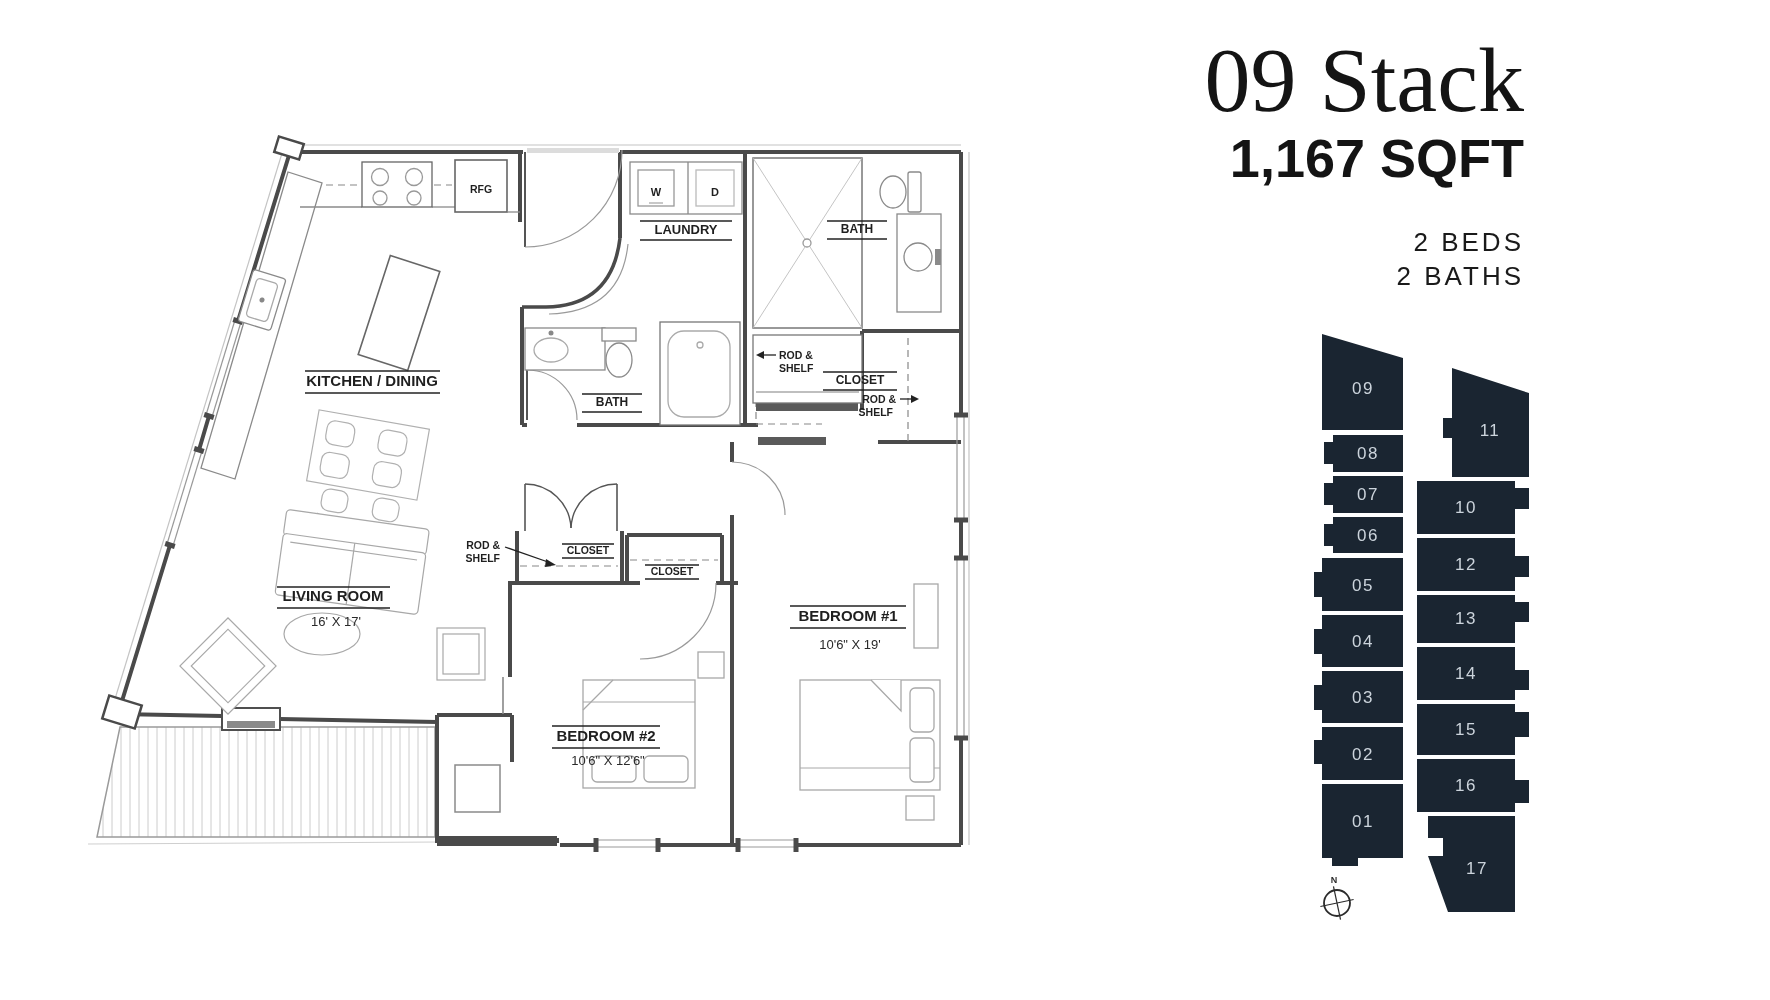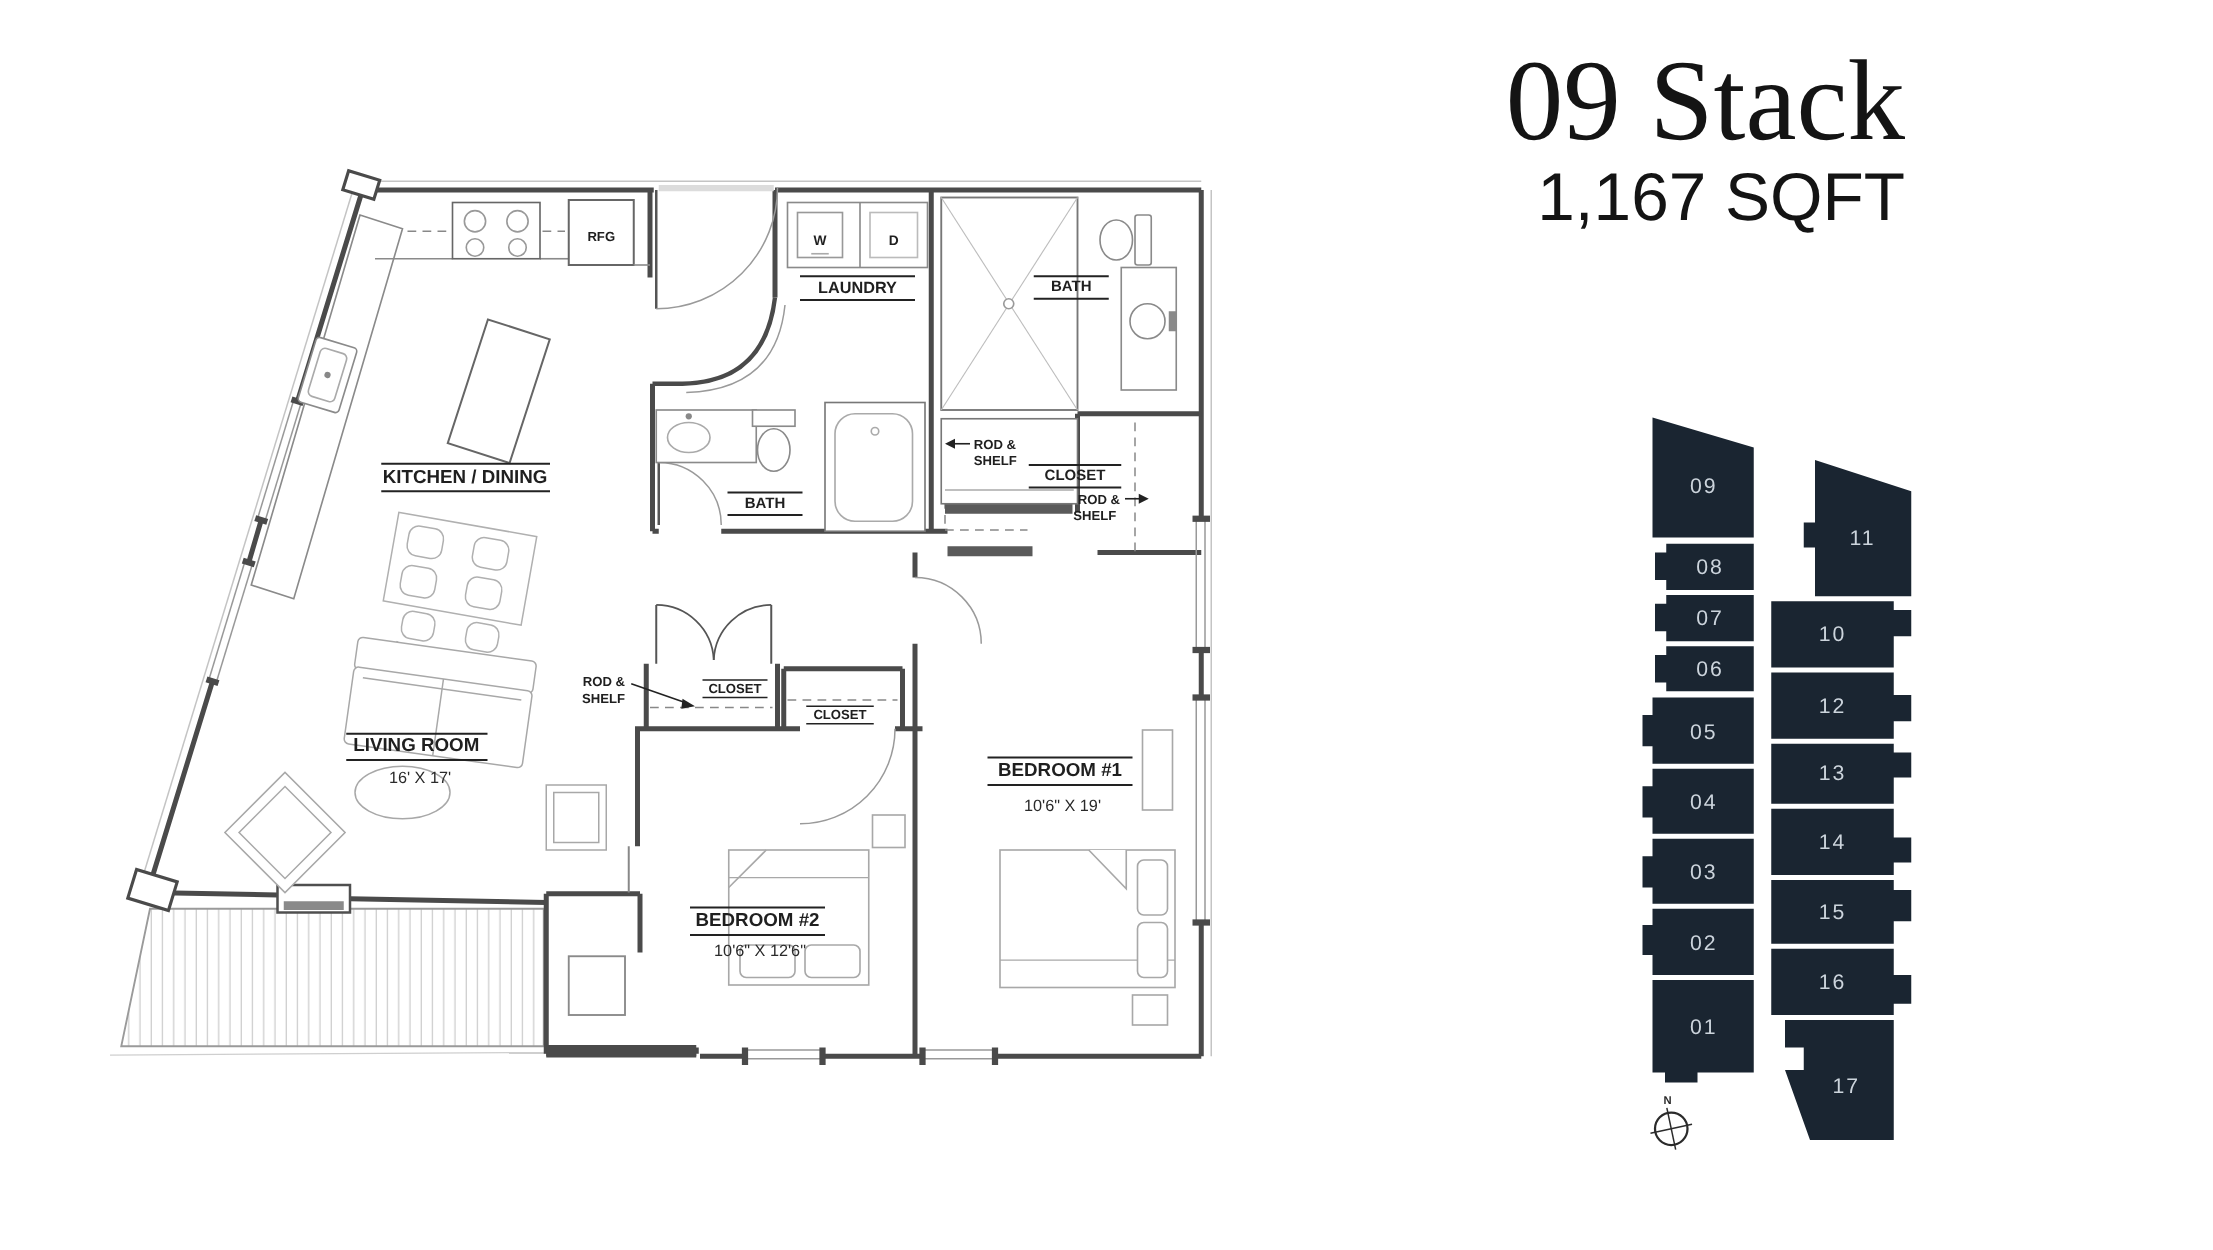--- a/index.html
+++ b/index.html
@@ -1,21 +1,21 @@
 <!DOCTYPE html>
 <html><head>
 <meta charset="utf-8">
 <style>
   html,body{margin:0;padding:0;background:#ffffff;}
   body{width:1770px;height:1000px;position:relative;overflow:hidden;
        font-family:"Liberation Sans", sans-serif;}
   .stage{position:absolute;inset:0;width:1770px;height:1000px;}
   .header{position:absolute;top:34px;right:246px;text-align:right;color:#141414;}
   .header .title{font-size:92px;line-height:1.0;font-weight:500;letter-spacing:0px;font-family:Liberation Serif, serif;}
-  .header .sqft{font-size:54px;line-height:1.05;font-weight:400;margin-top:4px;}
+  .header .sqft{font-size:54px;line-height:1.05;font-weight:700;margin-top:4px;}
   .header .bb{margin-top:38px;font-size:26px;line-height:1.32;font-weight:500;
               letter-spacing:3px;color:#1a1a1a;}
   svg text{font-family:"Liberation Sans", sans-serif;}
   .roomlabel{font-weight:700;fill:#1f1f1f;}
   .dimlabel{font-weight:400;fill:#2a2a2a;}
   .tinylabel{font-weight:700;fill:#1f1f1f;}
   .unitlabel{font-weight:400;letter-spacing:1.5px;}
 </style>
 </head>
 <body>
@@ -391,15 +391,19 @@
         <line x1="1320" y1="903" x2="1354" y2="903"></line>
         <line x1="1337" y1="886" x2="1337" y2="920"></line>
       </g>
     </g>
   </svg>
 
   
   <div class="header">
     <div class="title">09 Stack</div>
     <div class="sqft">1,167 SQFT</div>
+    <div class="bb">
+      <div>2 BEDS</div>
+      <div>2 BATHS</div>
+    </div>
   </div>
 
 </div>
 
 </body></html>

